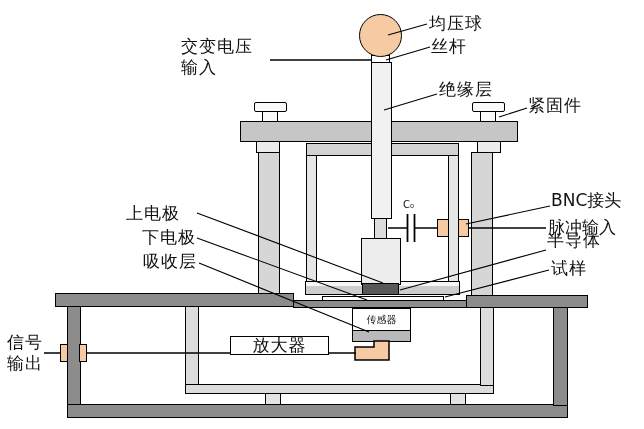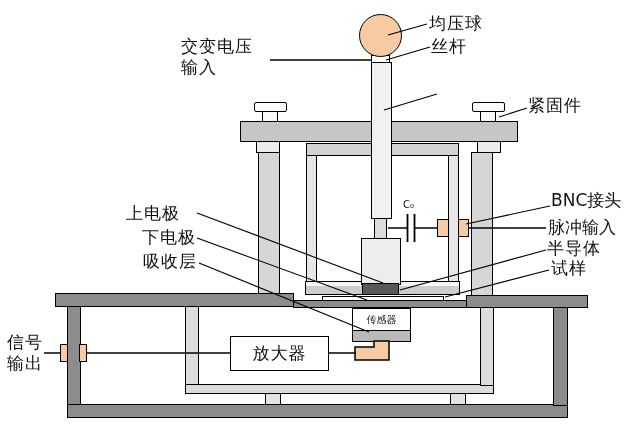--- a/index.html
+++ b/index.html
@@ -52,40 +52,41 @@
   <div class="shape b" style="left:185px;top:306px;width:14px;height:80px;background:#DCDCDC;z-index:5;"></div>
   <div class="shape b" style="left:185px;top:384px;width:309px;height:10px;background:#DCDCDC;z-index:5;"></div>
   <div class="shape b" style="left:480px;top:306px;width:14px;height:80px;background:#DCDCDC;z-index:5;"></div>
   <div class="shape b" style="left:265px;top:393px;width:16px;height:12px;background:#E3E3E3;z-index:4;"></div>
   <div class="shape b" style="left:450px;top:393px;width:16px;height:12px;background:#E3E3E3;z-index:4;"></div>
 
   <div class="shape b2 center" style="left:352px;top:308px;width:59px;height:23px;background:#FFFFFF;z-index:10;">
     <span class="lbl small" style="position:static;">传感器</span>
   </div>
   <div class="shape b" style="left:352px;top:330px;width:59px;height:12px;background:#B9B9B9;z-index:9;"></div>
-  <div class="shape b2 center" style="left:230px;top:336px;width:99px;height:35px;background:#FFFFFF;z-index:10;">
+  <div class="shape b2 center" style="left:230px;top:336px;width:99px;height:19px;background:#FFFFFF;z-index:10;">
     <span class="lbl" style="position:static;">放大器</span>
   </div>
 
   <div class="shape b" style="left:437px;top:219px;width:12px;height:18px;background:#F6CBA4;z-index:7;"></div>
   <div class="shape b" style="left:457px;top:219px;width:12px;height:18px;background:#F6CBA4;z-index:7;"></div>
   <div class="shape b" style="left:60px;top:344px;width:8px;height:18px;background:#F6CBA4;z-index:6;"></div>
   <div class="shape b" style="left:79px;top:344px;width:8px;height:18px;background:#F6CBA4;z-index:6;"></div>
 
   <div class="lbl" style="left:181px;top:36px;width:92px;text-align:left;">
     <div>交变电压</div>
     <div>输入</div>
   </div>
   <div class="lbl" style="left:429px;top:13px;">均压球</div>
   <div class="lbl" style="left:431px;top:36px;font-family:Liberation Serif, serif;">丝杆</div>
+  <div class="lbl" style="left:439px;top:79px;">绝缘层</div>
   <div class="lbl" style="left:528px;top:95px;">紧固件</div>
   <div class="lbl small" style="left:403px;top:194px;">C₀</div>
   <div class="lbl" style="left:551px;top:190px;letter-spacing:0;">BNC接头</div>
   <div class="lbl" style="left:548px;top:217px;letter-spacing:0;">脉冲输入</div>
-  <div class="lbl" style="left:547px;top:238px;">半导体</div>
+  <div class="lbl" style="left:547px;top:230px;">半导体</div>
   <div class="lbl" style="left:551px;top:258px;">试样</div>
   <div class="lbl" style="left:112px;top:203px;width:68px;text-align:right;">上电极</div>
   <div class="lbl" style="left:128px;top:227px;width:68px;text-align:right;">下电极</div>
   <div class="lbl" style="left:122px;top:251px;width:75px;text-align:right;">吸收层</div>
   <div class="lbl" style="left:6px;top:332px;width:38px;text-align:center;">
     <div>信号</div>
     <div>输出</div>
   </div>
 
   <svg class="overlay" width="644" height="429" viewBox="0 0 644 429">

